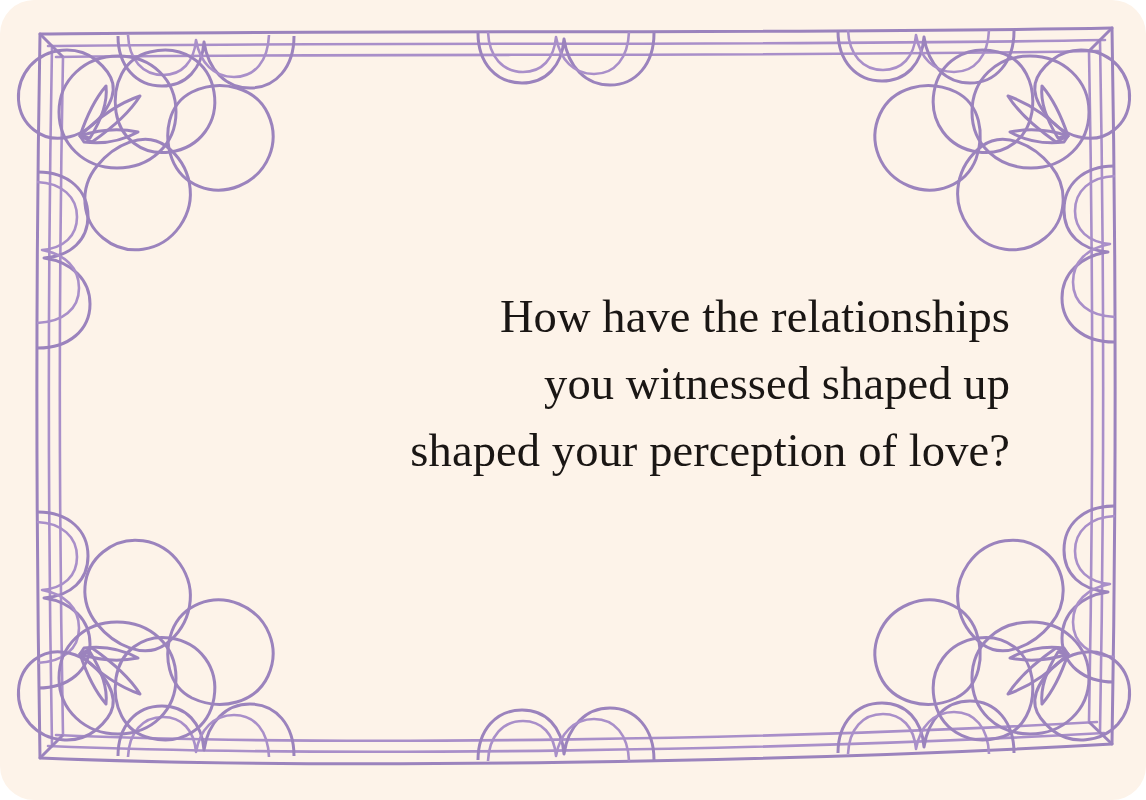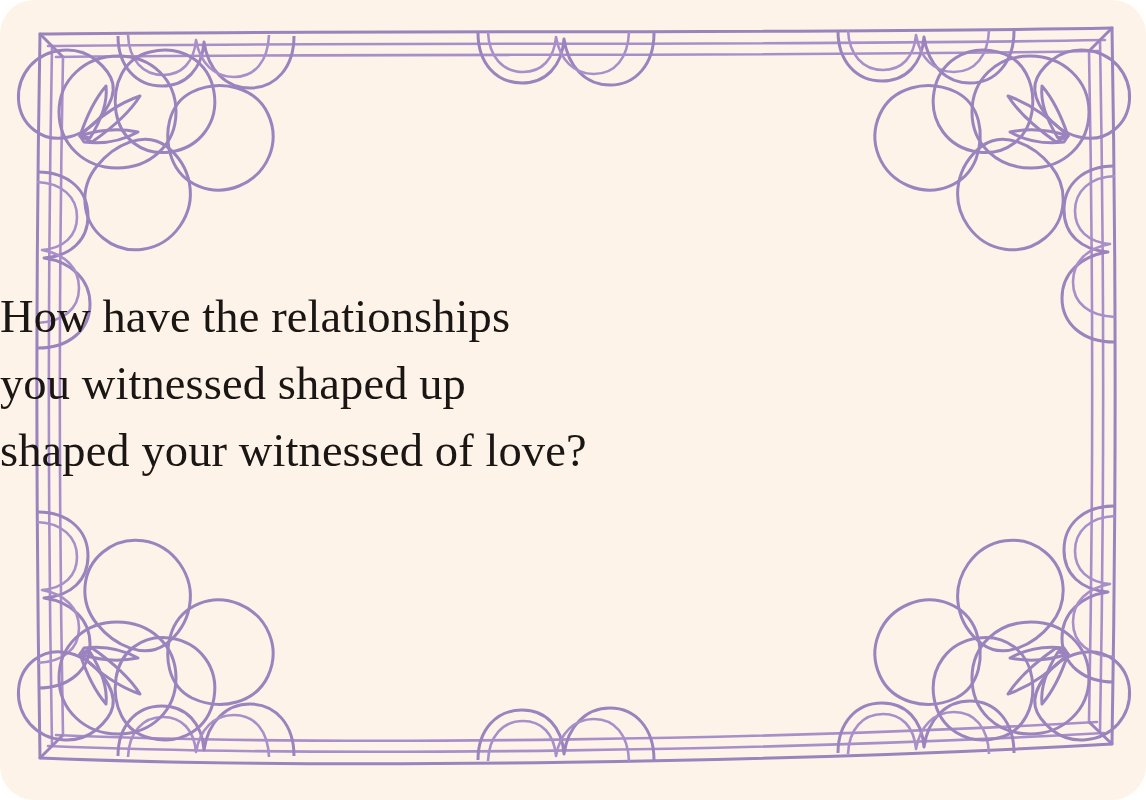--- a/index.html
+++ b/index.html
@@ -29,21 +29,21 @@
     left: 0; top: 0;
     width: 1146px;
     height: 800px;
     pointer-events: none;
   }
   #prompt-block {
     position: absolute;
     left: 0;
     top: 284px;
     width: 1010px;
-    text-align: left;
+    text-align: right;
     line-height: 1.44;
     font-size: 46.5px;
     color: #1a1614;
     letter-spacing: 0.1px;
     font-weight: 400;
   }
   #prompt-block .prompt-line {
     display: block;
     white-space: nowrap;
   }
@@ -191,16 +191,16 @@
         <path d="M1112 28 L 1089 51"></path>
         <path d="M40 758 L 63 735"></path>
         <path d="M1112 744 L 1089 722"></path>
       </g>
     </g>
   </svg>
 
   <div id="prompt-block">
     <span class="prompt-line">How have the relationships</span>
     <span class="prompt-line">you witnessed shaped up</span>
-    <span class="prompt-line">shaped your witnessed of love?</span>
+    <span class="prompt-line">shaped your perception of love?</span>
   </div>
 
 </div>
 
 </body></html>

